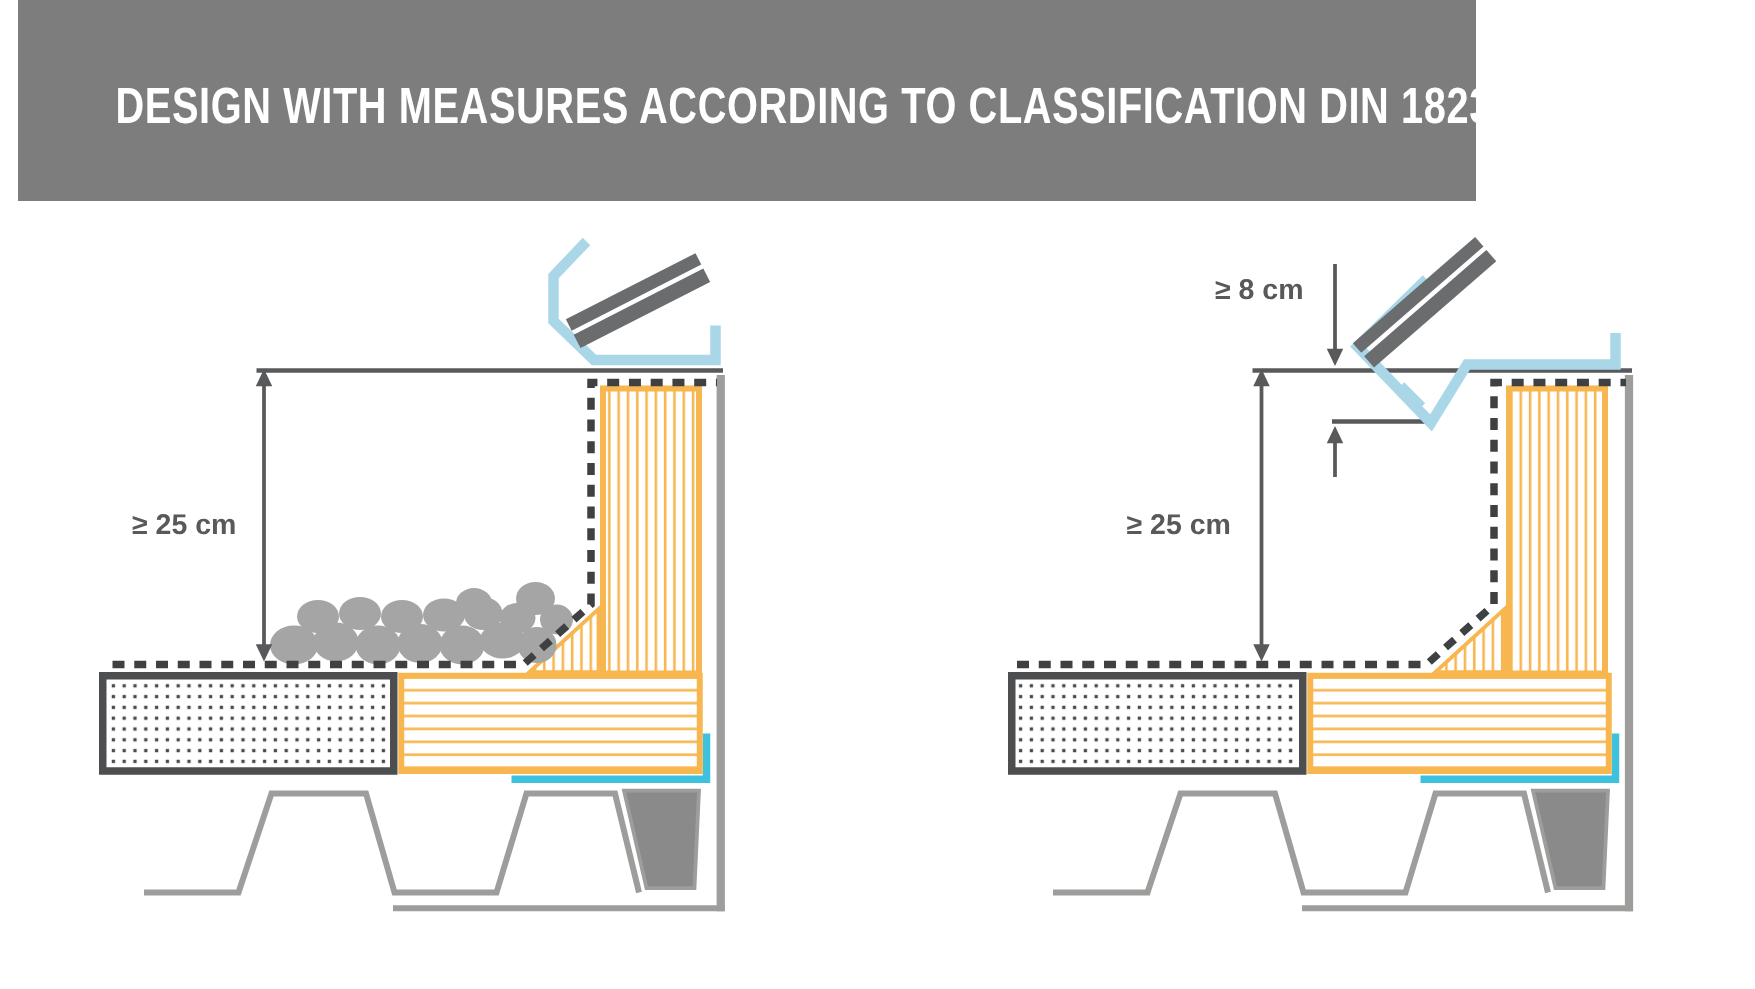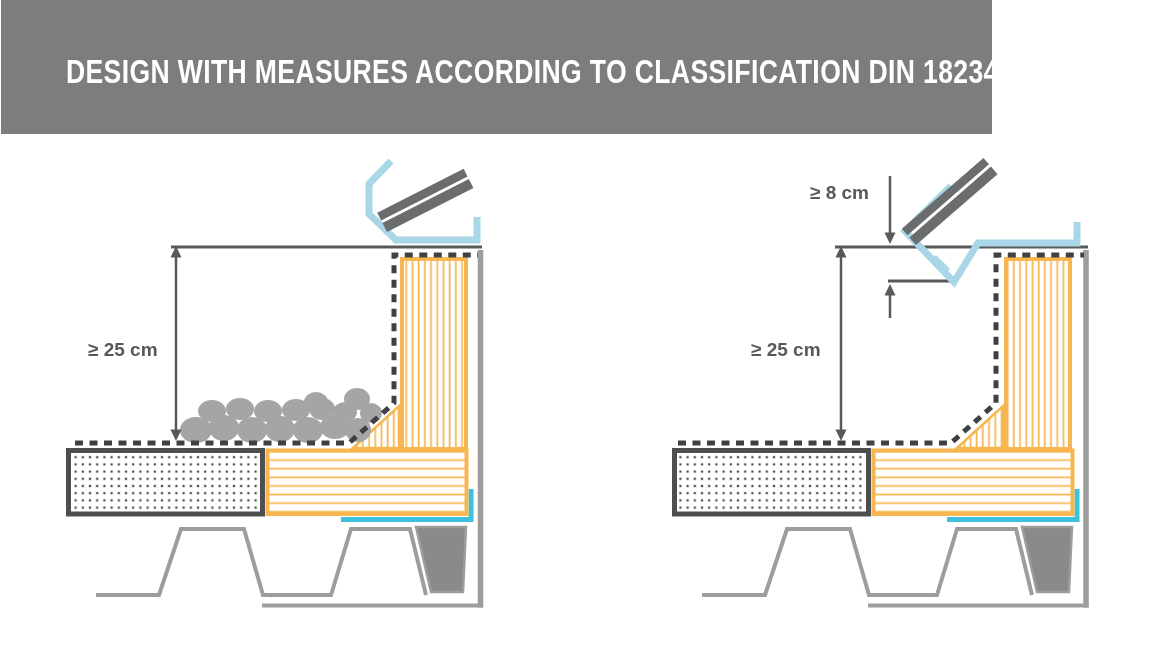--- a/index.html
+++ b/index.html
@@ -1,18 +1,18 @@
 <!DOCTYPE html>
 <html><head>
 <meta charset="utf-8">
 <style>
   html,body{margin:0;padding:0;background:#ffffff;}
   .stage{position:relative;width:1170px;height:659px;background:#ffffff;overflow:hidden;
          font-family:"Liberation Sans", sans-serif;}
-  .header{position:absolute;left:1px;top:0;width:972px;height:134px;background:#7d7d7d;padding-left:19px;}
+  .header{position:absolute;left:12px;top:0;width:972px;height:134px;background:#7d7d7d;}
   .title{position:absolute;left:65px;top:54px;margin:0;color:#ffffff;
          font-size:34px;font-weight:bold;line-height:1;white-space:nowrap;
          letter-spacing:0.5px;transform:scaleX(0.78);transform-origin:left center;}
   .drawing{position:absolute;left:0;top:0;}
   .dim-label{font-family:"Liberation Sans", sans-serif;font-size:19px;font-weight:bold;fill:#58595b;}
 </style>
 </head>
 <body>
 
 <div class="stage">

